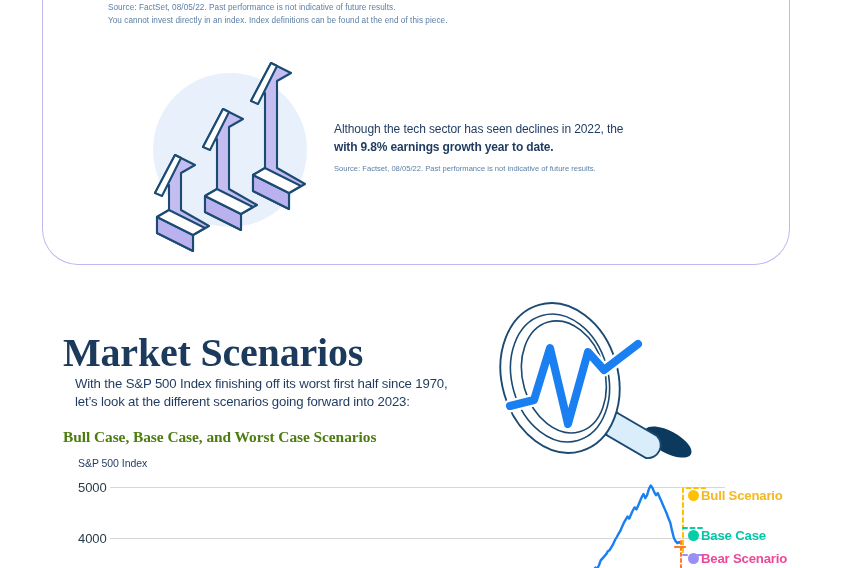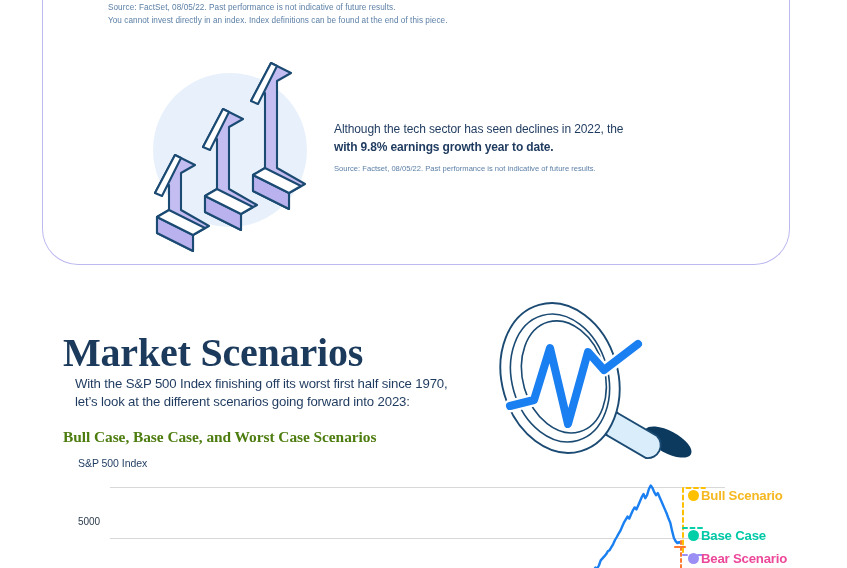--- a/index.html
+++ b/index.html
@@ -137,24 +137,23 @@
     left: 63px;
     top: 2px;
     font-size: 10.5px;
     color: #1e3a5f;
     letter-spacing: -0.05px;
     white-space: nowrap;
   }
   .y-tick-label {
     position: absolute;
     left: 63px;
-    font-size: 10px;
+    font-size: 13px;
     color: #2a3b4d;
     letter-spacing: -0.05px;
-    margin-top: 36px;
   }
   .gridline {
     position: absolute;
     left: 95px;
     width: 615px;
     height: 1px;
     background: #d8d8d8;
   }
 
   #chart-plot {

